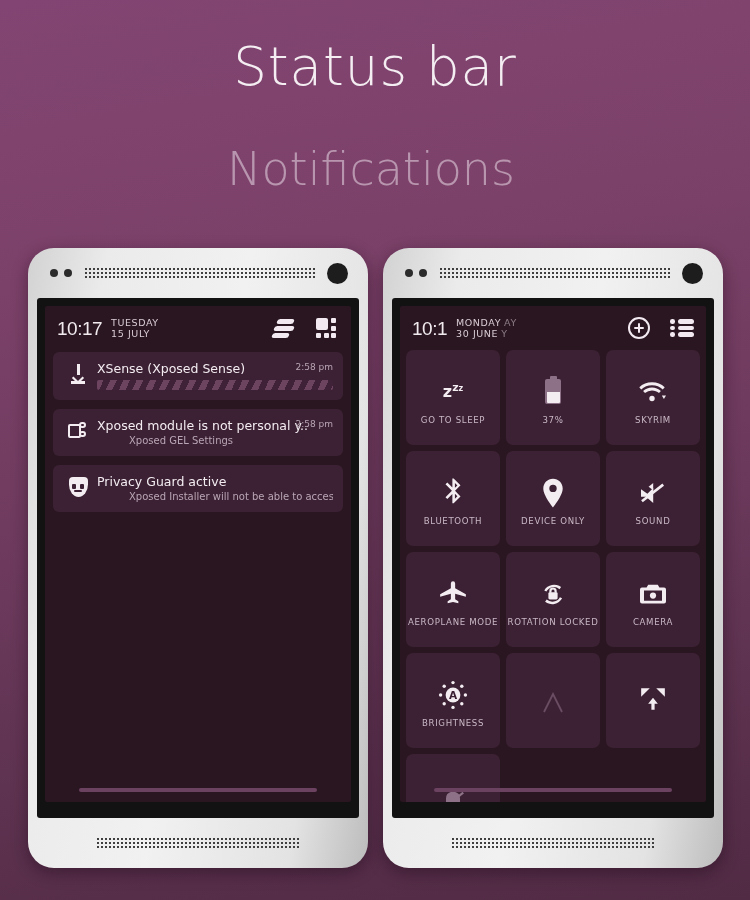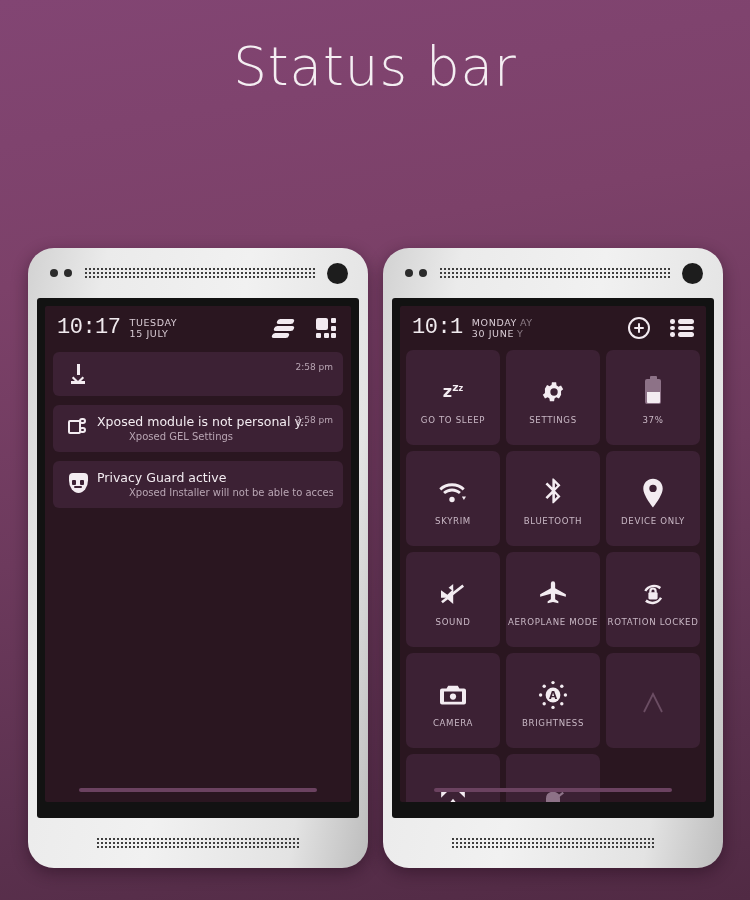--- a/index.html
+++ b/index.html
@@ -70,22 +70,22 @@
     border-radius:2px;
     overflow:hidden;
   }
 
   
   .sb-header{
     height:44px; display:flex; align-items:center; padding:0 12px;
     position:relative;
   }
   .sb-clock{
-    font-size:22px; font-weight:300; color:#f0eaee; letter-spacing:-.5px;
-    line-height:1; font-family:Liberation Mono, monospace;
+    font-size:19px; font-weight:300; color:#f0eaee; letter-spacing:-.5px;
+    line-height:1; font-family:Liberation Sans, sans-serif;
   }
   .sb-date{
     margin-left:9px; line-height:1.18; color:#d9ccd5;
     font-size:9.5px; letter-spacing:.6px; font-family:"DejaVu Sans", sans-serif;
   }
   .sb-date .ghost{ color:rgba(217,204,213,.55); margin-left:3px; }
   .sb-actions{ margin-left:auto; display:flex; align-items:center; gap:20px; }
 
   
   .ic-notiflist{ width:24px;height:19px;position:relative; }
@@ -239,20 +239,21 @@
     position:absolute; left:1.5px; right:1.5px; bottom:1.5px; height:44%;
     background:#f3ecf1; border-radius:0 0 1px 1px;
   }
 </style>
 </head>
 <body>
 
 <div class="page-title">Status bar</div>
 
 <div class="sub-row">
+  <div class="sub-title left">Notifications</div>
 </div>
 
 <div class="phone left">
   <div class="phone-shell"></div>
 
   <div class="bezel-top">
     <span class="sensor-dots">
         <i></i>
         <i></i>
       </span>
@@ -288,20 +289,24 @@
 
       <div class="notif-list">
 
         <div class="notif">
           <span class="notif-icon">
             <span class="ic-download">
               <span class="stem"></span>
                 <span class="head"></span>
                 <span class="base"></span>
             </span>
+          </span>
+          <span class="notif-body">
+            <div class="notif-title">XSense (Xposed Sense)</div>
+            <div class="progress"></div>
           </span>
           <span class="notif-time">2:58 pm</span>
         </div>
 
         <div class="notif">
           <span class="notif-icon">
             <span class="ic-xposed">
               <span class="sq"></span>
                 <span class="k1"></span>
                 <span class="k2"></span>
@@ -382,28 +387,20 @@
 
       <div class="qs-grid">
 
         <div class="qs-tile">
           <span class="qs-ic">
             <span class="zzz"><span class="z1">z</span><span class="z2">z</span><span class="z3">z</span></span>
           </span>
           <span class="qs-label">GO TO SLEEP</span>
         </div>
 
-        <div class="qs-tile">
-          <span class="qs-ic">
-            <svg width="26" height="26" viewBox="0 0 24 24">
-                <path class="ic-w" d="M19.4 13a7.6 7.6 0 0 0 0-2l2-1.5-2-3.4-2.4 1a7.6 7.6 0 0 0-1.7-1L14.9 3h-3.9l-.4 2.6c-.6.25-1.17.58-1.7 1l-2.4-1-2 3.4L4.6 11a7.6 7.6 0 0 0 0 2l-2 1.5 2 3.4 2.4-1c.53.42 1.1.75 1.7 1l.4 2.6h3.9l.4-2.6c.6-.25 1.17-.58 1.7-1l2.4 1 2-3.4zM12.95 15.4a3.4 3.4 0 1 1 0-6.8 3.4 3.4 0 0 1 0 6.8z"></path>
-              </svg>
-          </span>
-          <span class="qs-label">SETTINGS</span>
-        </div>
 
         <div class="qs-tile">
           <span class="qs-ic">
             <span class="bat">
                 <span class="fill"></span>
               </span>
           </span>
           <span class="qs-label">37%</span>
         </div>
 

